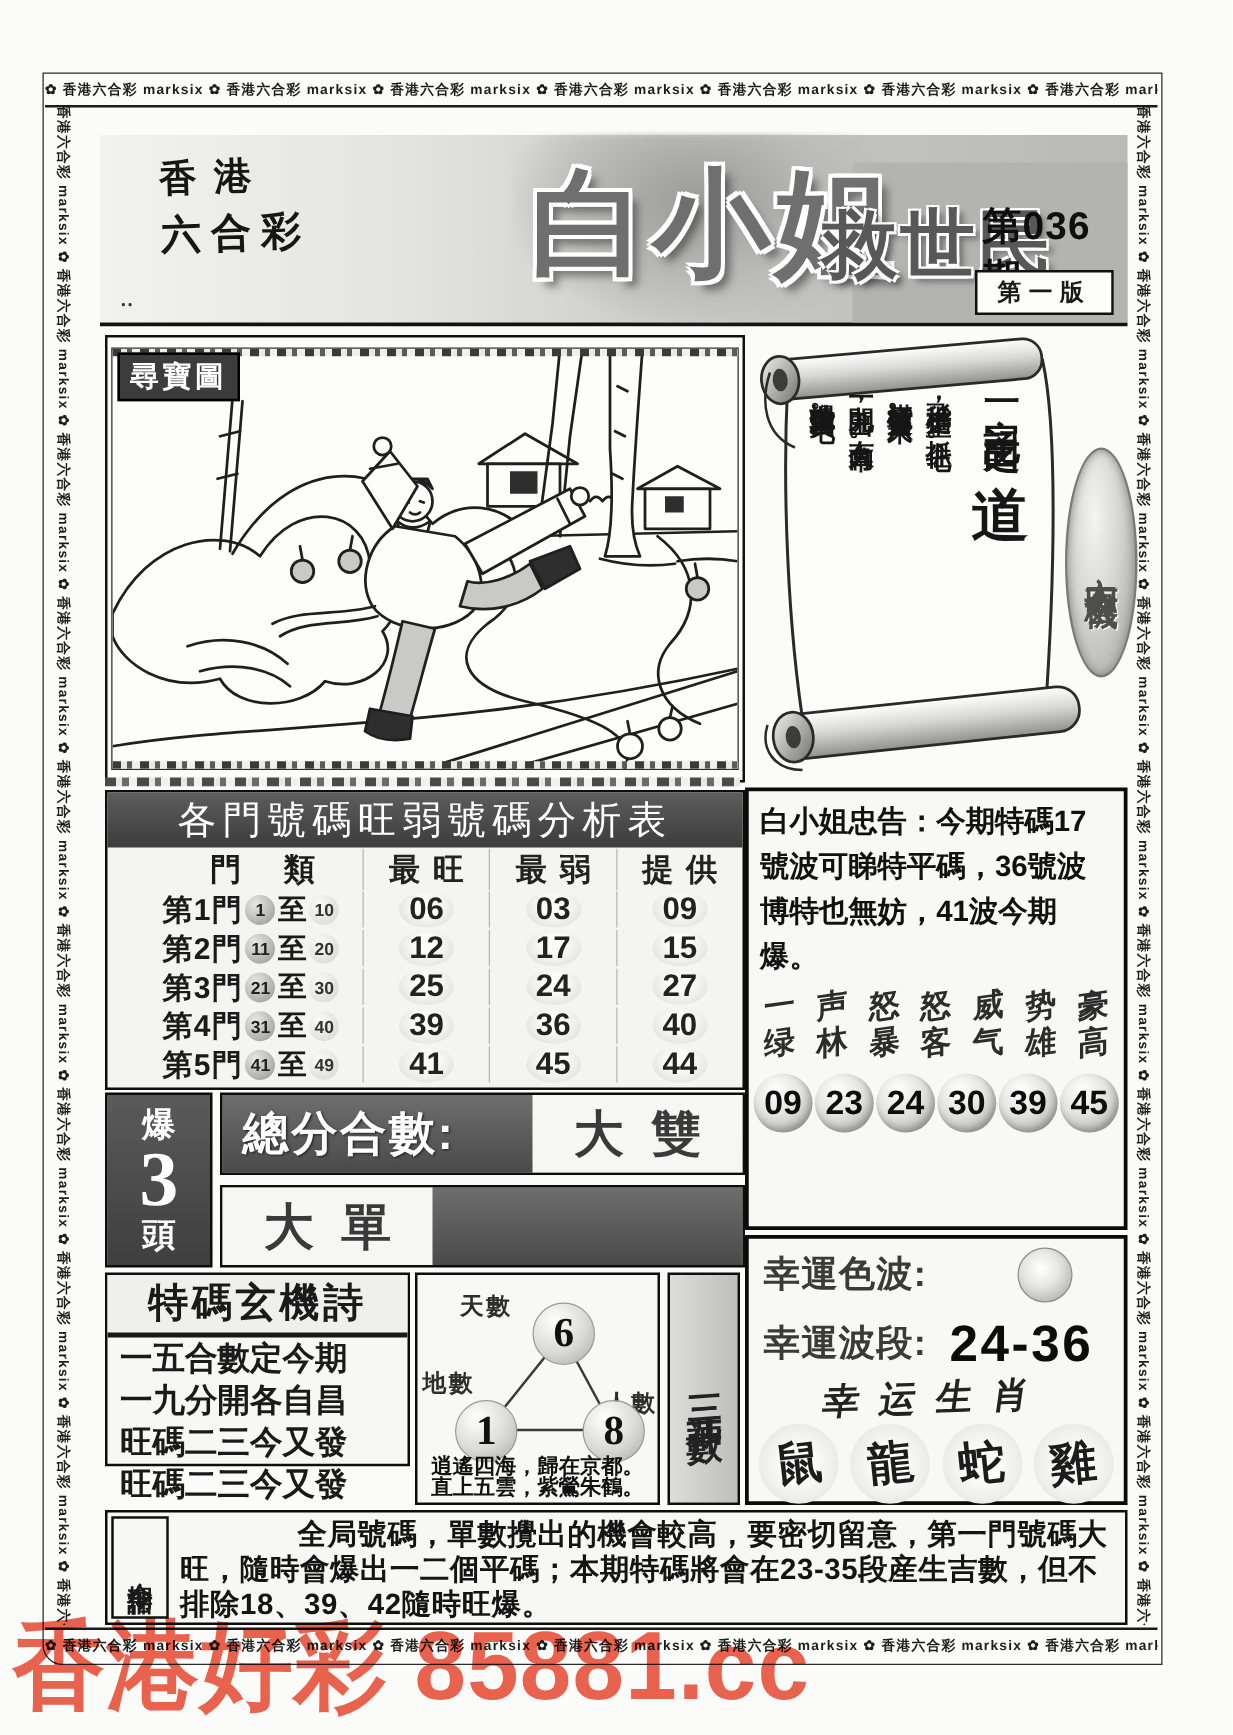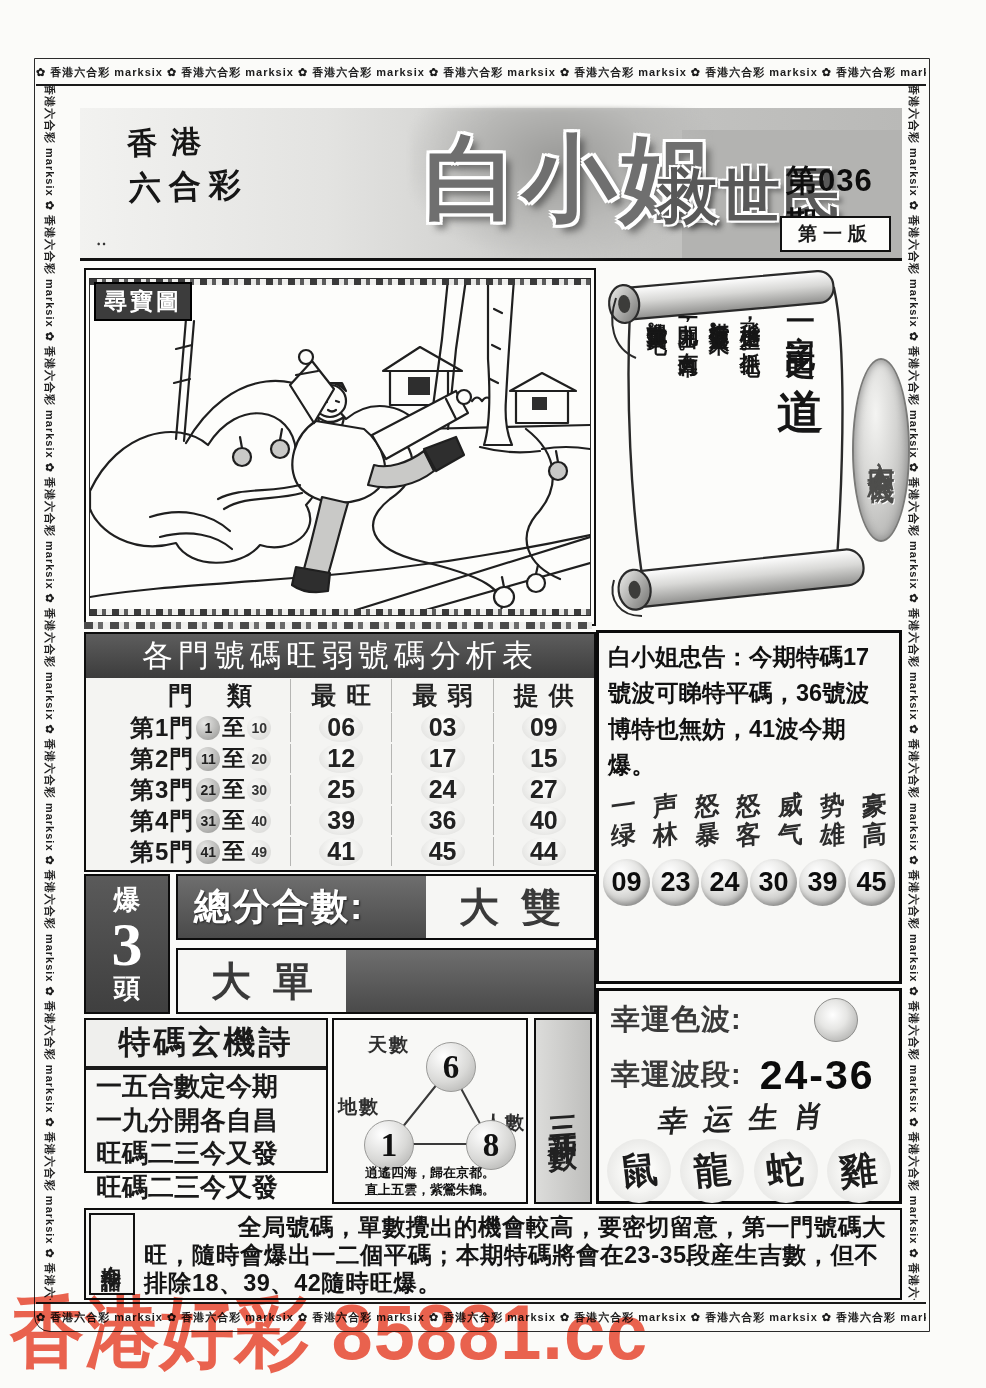--- a/index.html
+++ b/index.html
@@ -88,21 +88,21 @@
     letter-spacing:3px;background:#efefed;border-bottom:4px solid #1a1a1a;}
   .poem-line{display:flex;justify-content:space-between;padding:0 10px;font-size:26px;font-weight:900;height:33.5px;align-items:center;}
   
   .tri{position:absolute;left:332px;top:1018px;width:196px;height:186px;border:2px solid #0d0d0d;background:#f8f8f6;box-sizing:border-box;}
   .tri svg{position:absolute;left:0;top:0;}
   .tri-label{position:absolute;font-size:19px;font-weight:900;color:#2e2e2e;letter-spacing:2px;}
   .tri-ball{position:absolute;width:48px;height:48px;border-radius:50%;
     background:radial-gradient(circle at 35% 28%,#ffffff 0%,#d9d9d7 55%,#a9a9a7 100%);
     border:1px solid #9a9a98;display:flex;align-items:center;justify-content:center;
     font-family:"Liberation Serif",serif;font-size:33px;font-weight:900;color:#111;}
-  .tri-foot{position:absolute;left:0;bottom:4px;width:100%;text-align:center;font-size:13px;font-weight:900;line-height:17px;color:#111;}
+  .tri-foot{position:absolute;left:0;bottom:4px;width:100%;text-align:center;font-size:17px;font-weight:900;line-height:17px;color:#111;}
   
   .sanyuan{position:absolute;left:534px;top:1018px;width:58px;height:186px;border:2px solid #0d0d0d;box-sizing:border-box;
     background:linear-gradient(90deg,#dcdcda,#bebebc);display:flex;align-items:center;justify-content:center;}
   .sanyuan span{writing-mode:vertical-rl;text-orientation:upright;font-family:"Liberation Serif",serif;
     font-size:29px;font-weight:900;color:#222;letter-spacing:9px;transform:skewY(-4deg);}
   
   .special{position:absolute;left:596px;top:630px;width:306px;height:354px;border:3px solid #0b0b0b;background:#f8f8f6;box-sizing:border-box;}
   .special-title{margin:6px;height:54px;border:2px solid #1c1c1c;background:linear-gradient(#dadad8,#bfbfbd);
     display:flex;align-items:center;justify-content:center;font-size:37px;font-weight:900;letter-spacing:1px;color:#141414;
     text-shadow:1px 1px 0 #f4f4f2;}

